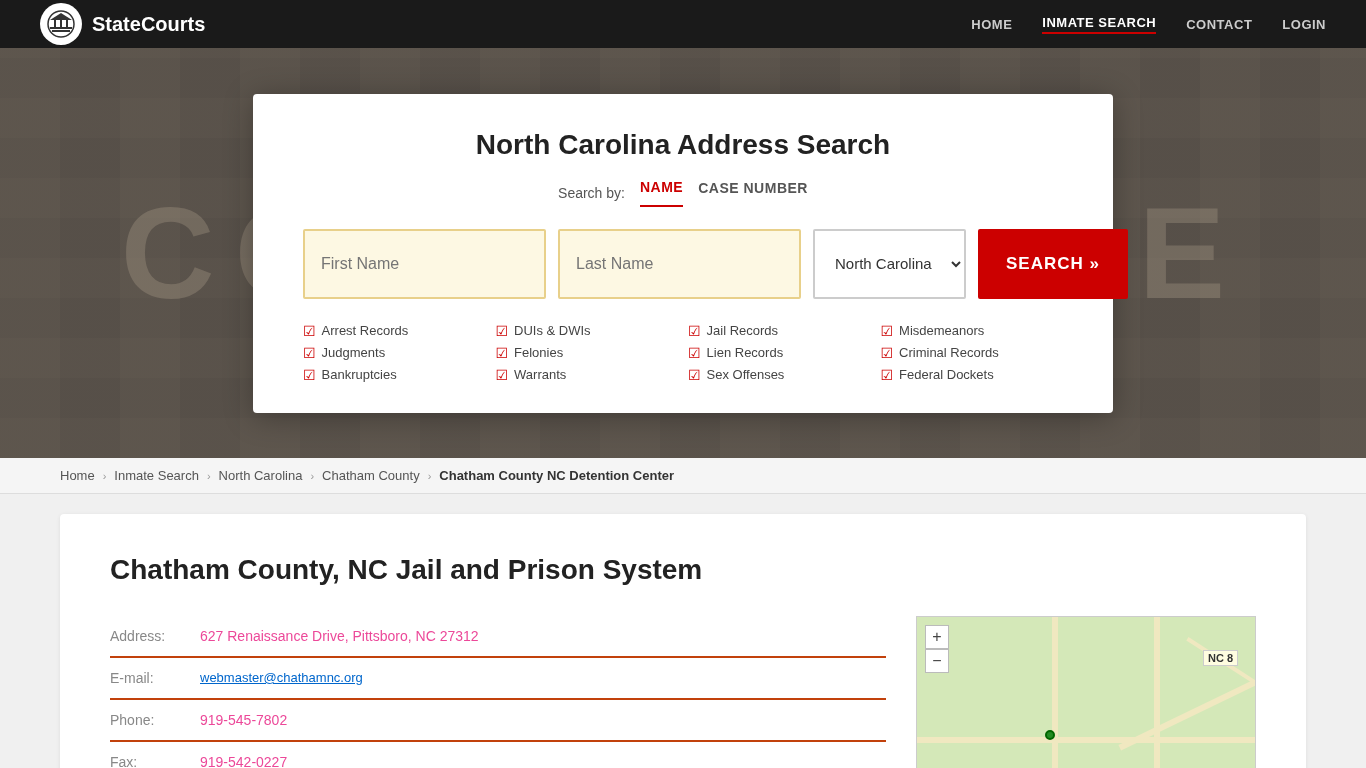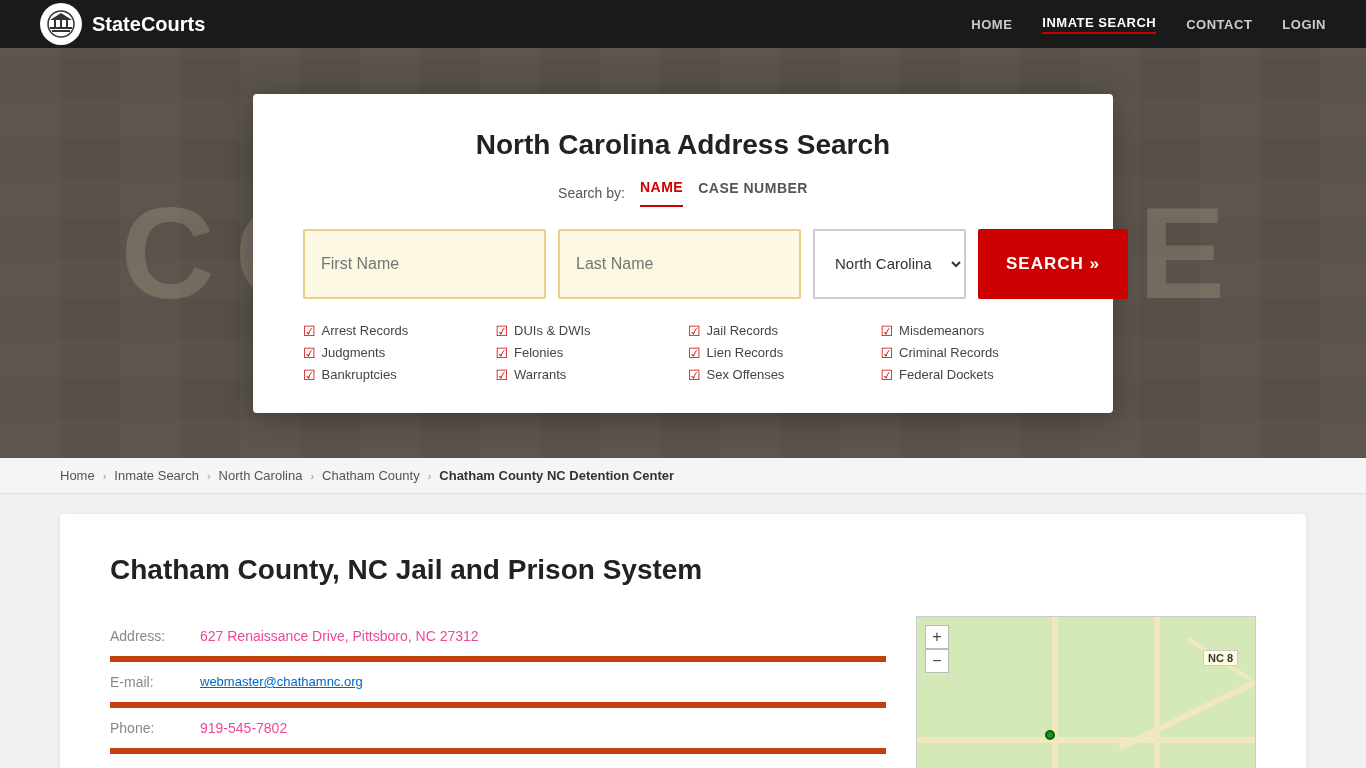--- a/index.html
+++ b/index.html
@@ -240,21 +240,21 @@
     }
     .info-layout {
       display: flex;
       gap: 30px;
     }
     .info-table {
       flex: 1;
     }
     .info-row {
       display: flex;
-      border-bottom: 6px solid #c2410c;
+      border-bottom: 2px solid #c2410c;
       padding: 12px 0;
       align-items: flex-start;
     }
     .info-label {
       color: #888;
       width: 90px;
       flex-shrink: 0;
       font-size: 14px;
     }
     .info-value {

